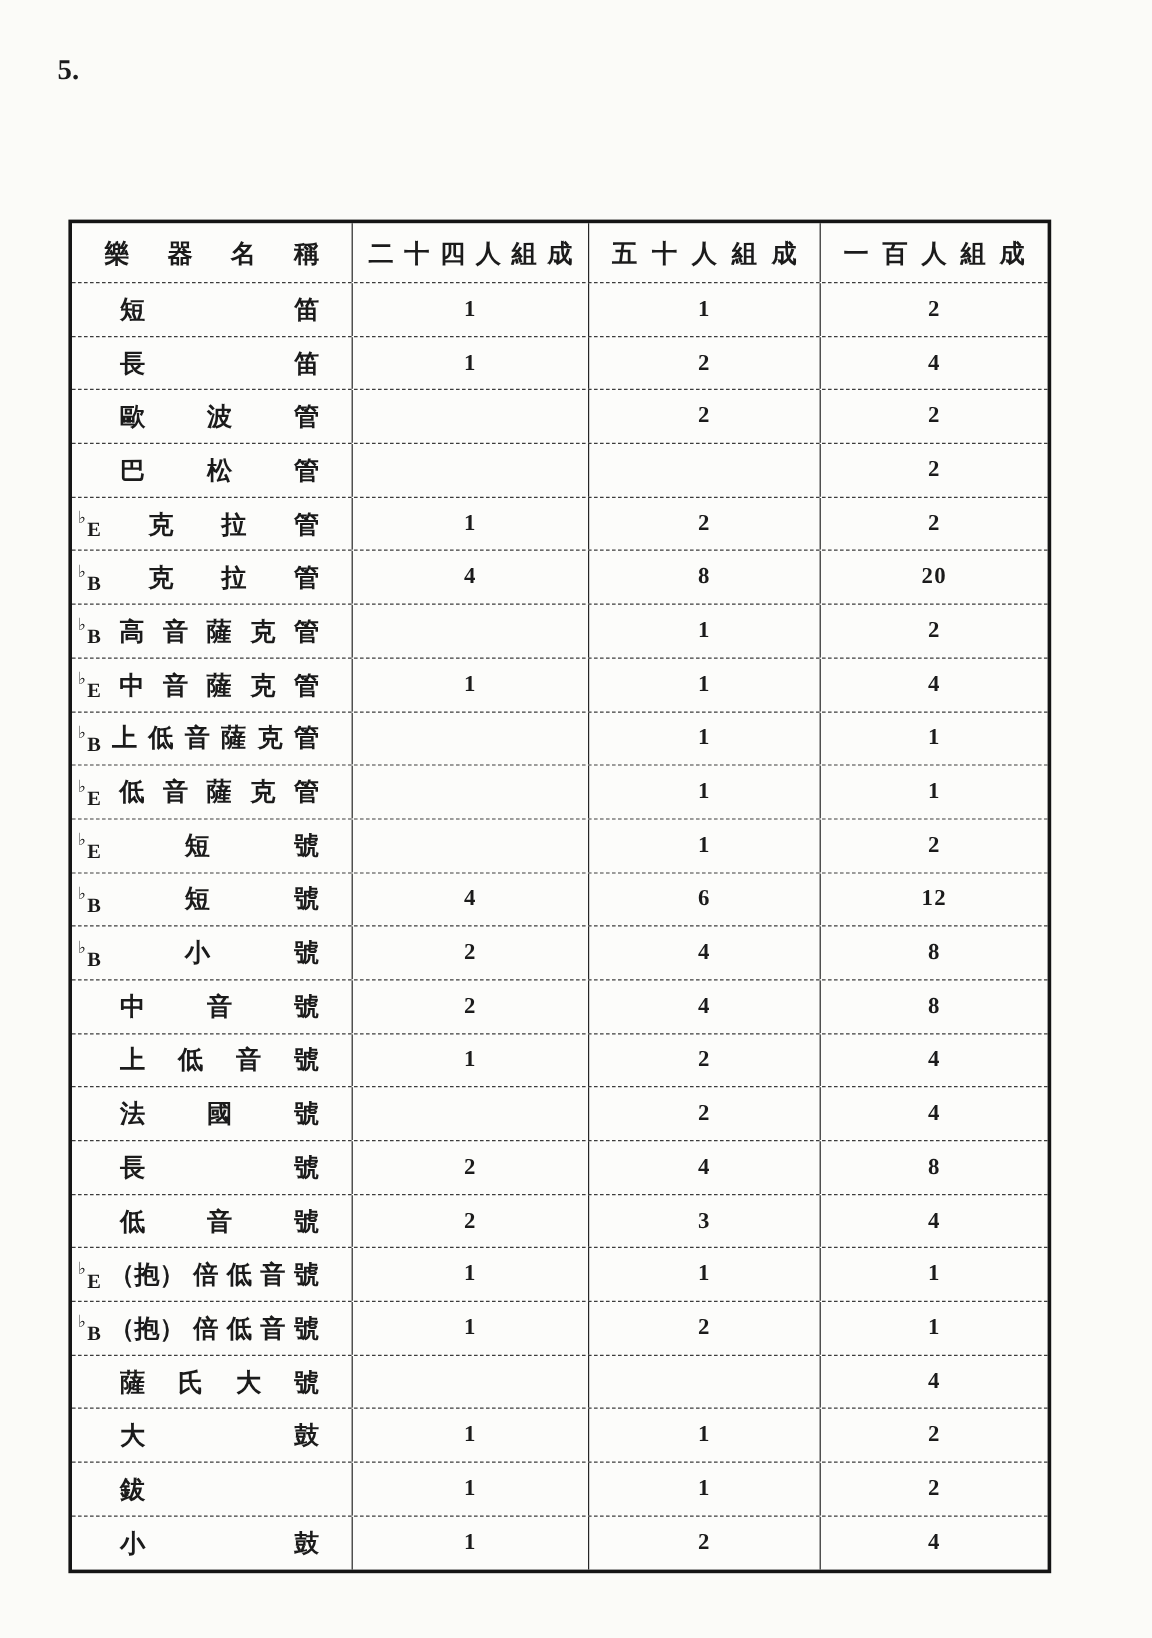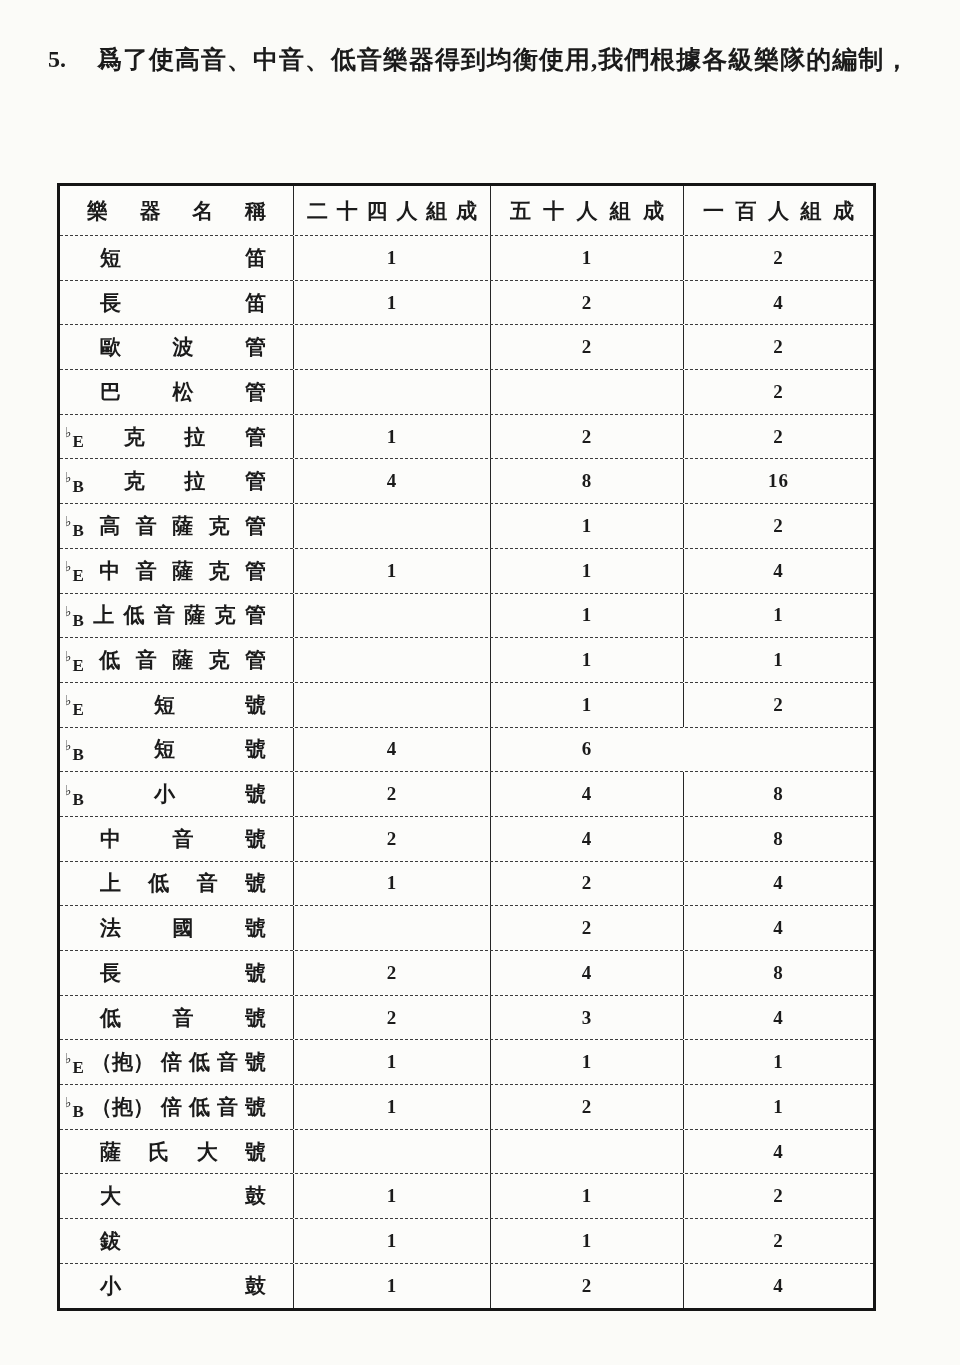--- a/index.html
+++ b/index.html
@@ -64,21 +64,20 @@
   .nch,.hch{display:inline-block;}
 </style>
 </head>
 <body>
 
 <div class="page">
 
   <div class="intro">
     <div class="intro-number">5.</div>
     <div class="intro-lines">
-      <div class="intro-line first">爲了使高音、中音、低音樂器得到均衡使用,我們根據各級樂隊的編制，</div>
     </div>
   </div>
 
   <div class="band-table">
     <div class="t-row header">
         <div class="c c0">
           <span class="hch">樂</span>
           <span class="hch">器</span>
           <span class="hch">名</span>
           <span class="hch">稱</span>
@@ -164,21 +163,21 @@
           <span class="flat-prefix">
             <span class="flat">♭</span>
             <span class="letter">B</span>
           </span>
           <span class="nch">克</span>
           <span class="nch">拉</span>
           <span class="nch">管</span>
         </div>
         <div class="c c1 num-cell">4</div>
         <div class="c c2 num-cell">8</div>
-        <div class="c c3 num-cell">16</div>
+        <div class="c c3 num-cell">20</div>
       </div>
       <div class="t-row">
         <div class="c c0 name-cell prefixed">
           <span class="flat-prefix">
             <span class="flat">♭</span>
             <span class="letter">B</span>
           </span>
           <span class="nch">高</span>
           <span class="nch">音</span>
           <span class="nch">薩</span>
@@ -255,20 +254,21 @@
         <div class="c c0 name-cell prefixed">
           <span class="flat-prefix">
             <span class="flat">♭</span>
             <span class="letter">B</span>
           </span>
           <span class="nch">短</span>
           <span class="nch">號</span>
         </div>
         <div class="c c1 num-cell">4</div>
         <div class="c c2 num-cell">6</div>
+        <div class="c c3 num-cell">12</div>
       </div>
       <div class="t-row">
         <div class="c c0 name-cell prefixed">
           <span class="flat-prefix">
             <span class="flat">♭</span>
             <span class="letter">B</span>
           </span>
           <span class="nch">小</span>
           <span class="nch">號</span>
         </div>

